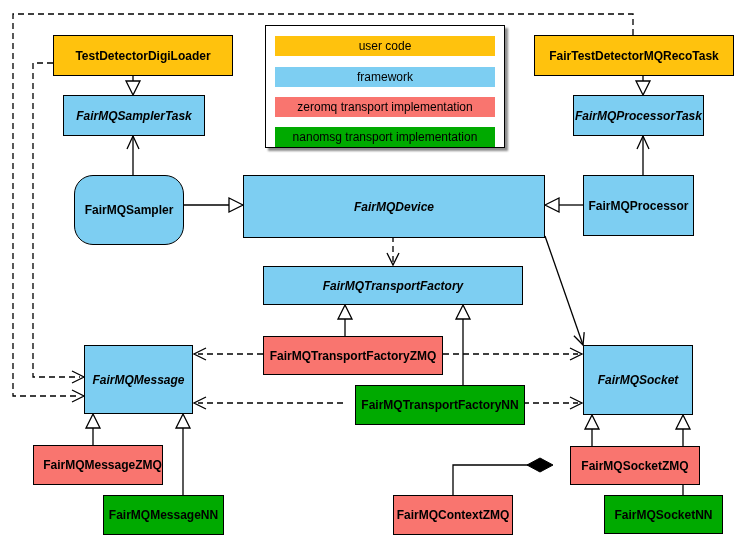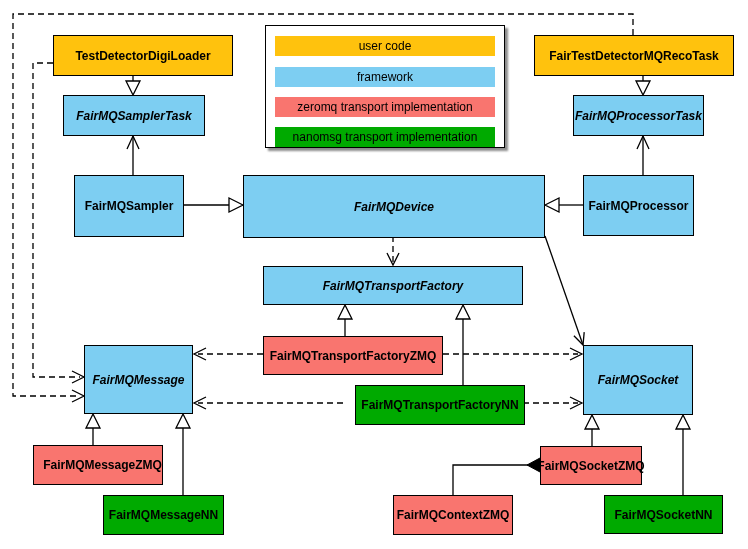--- a/index.html
+++ b/index.html
@@ -170,21 +170,21 @@
   </div>
 
   <div class="node bg-framework abstract" style="left:63px;top:95px;width:142px;height:41px;">
     <span>FairMQSamplerTask</span>
   </div>
 
   <div class="node bg-framework abstract" style="left:573px;top:95px;width:131px;height:41px;">
     <span>FairMQProcessorTask</span>
   </div>
 
-  <div class="node bg-framework" style="left:74px;top:175px;width:110px;height:62px;">
+  <div class="node bg-framework" style="left:74px;top:175px;width:110px;height:70px;border-radius:19px;">
     <span>FairMQSampler</span>
   </div>
 
   <div class="node bg-framework" style="left:243px;top:175px;width:302px;height:63px;font-style:italic;">
     <span>FairMQDevice</span>
   </div>
 
   <div class="node bg-framework" style="left:583px;top:175px;width:111px;height:61px;">
     <span>FairMQProcessor</span>
   </div>
@@ -210,21 +210,21 @@
   </div>
 
   <div class="node bg-zmq" style="left:33px;top:445px;width:130px;height:40px;padding-left:9px;">
     <span>FairMQMessageZMQ</span>
   </div>
 
   <div class="node bg-nn" style="left:103px;top:495px;width:121px;height:40px;">
     <span>FairMQMessageNN</span>
   </div>
 
-  <div class="node bg-zmq" style="left:540px;top:446px;width:102px;height:39px;">
+  <div class="node bg-zmq" style="left:570px;top:446px;width:130px;height:39px;">
     <span>FairMQSocketZMQ</span>
   </div>
 
   <div class="node bg-nn" style="left:604px;top:495px;width:119px;height:39px;">
     <span>FairMQSocketNN</span>
   </div>
 
   <div class="node bg-zmq" style="left:393px;top:495px;width:120px;height:40px;">
     <span>FairMQContextZMQ</span>
   </div>

